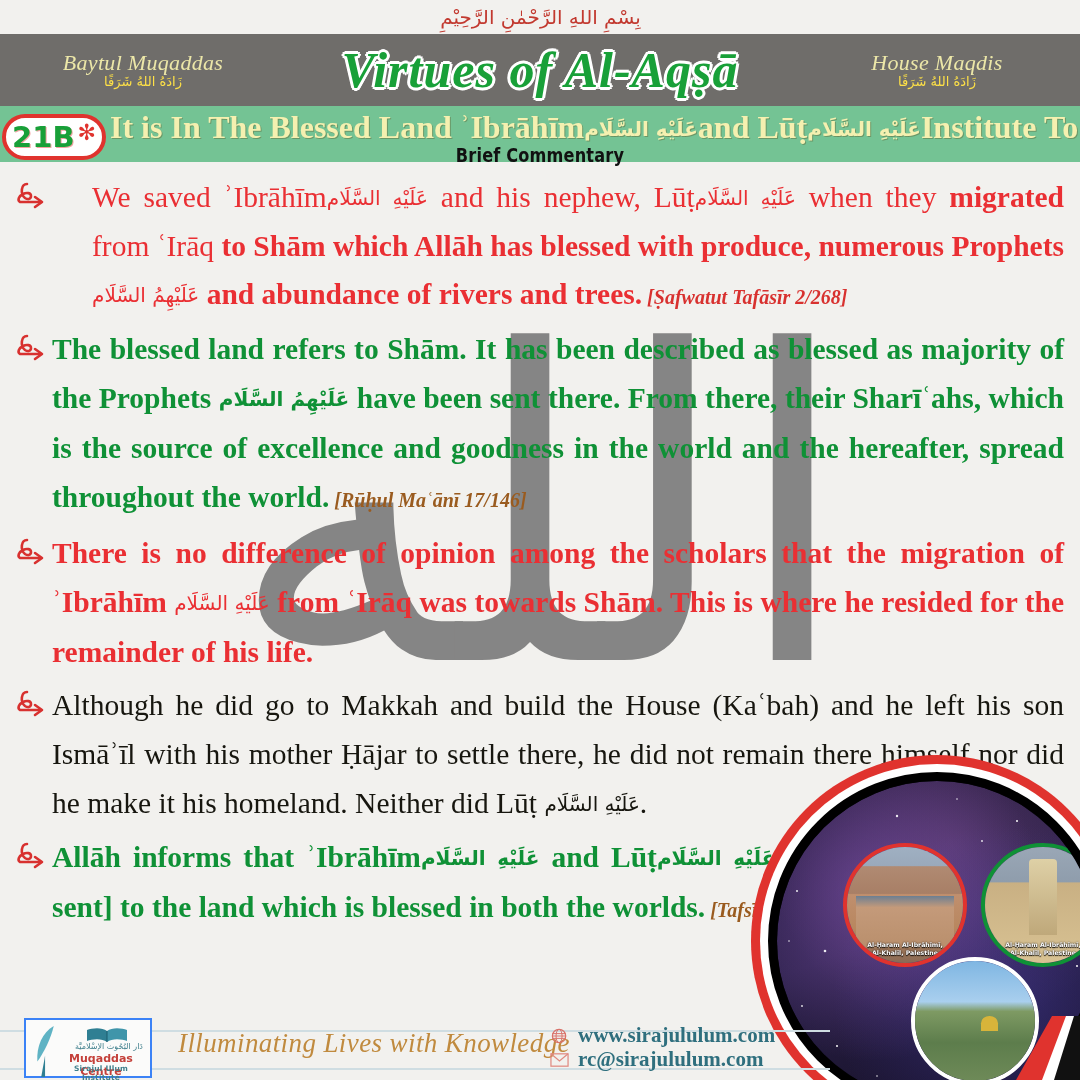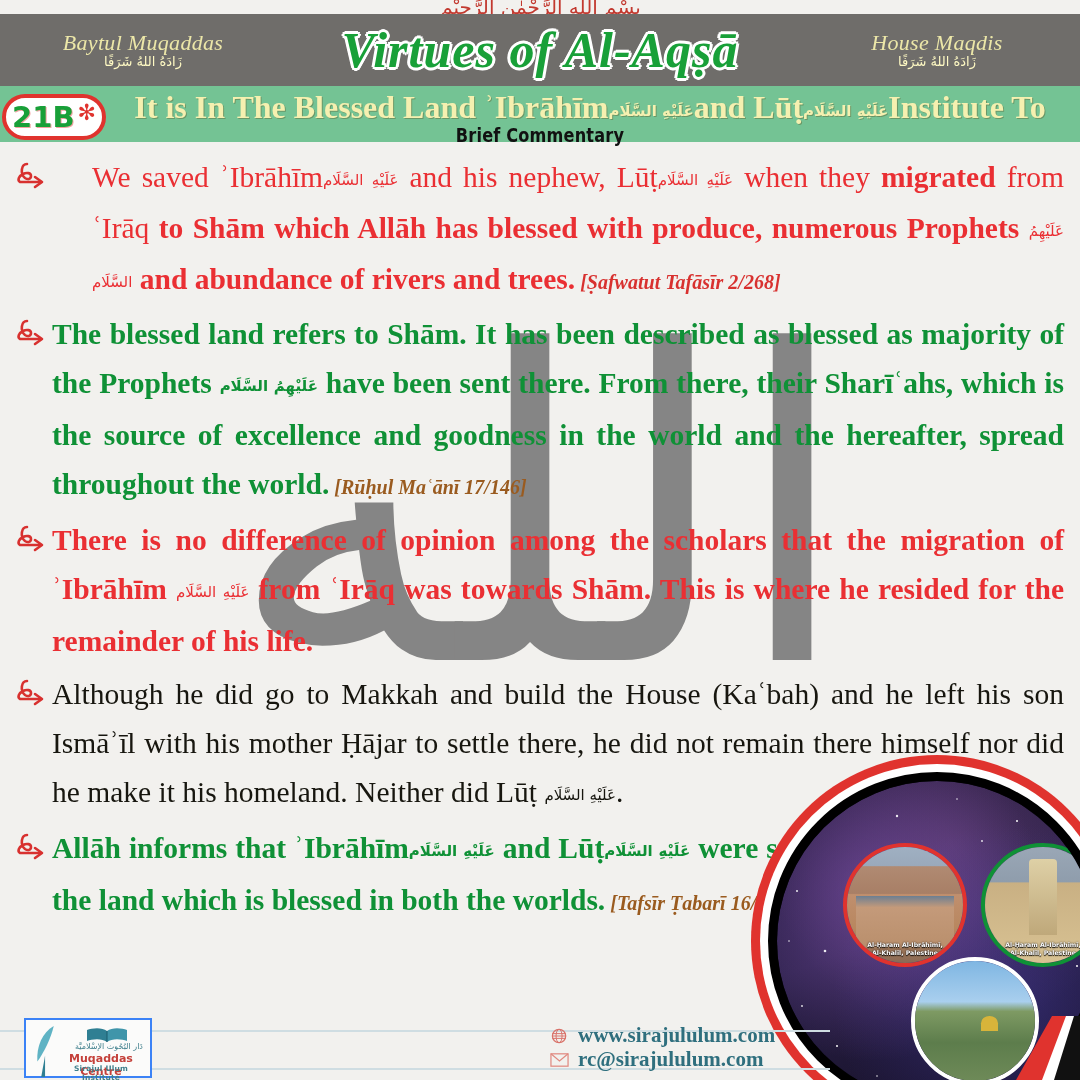--- a/index.html
+++ b/index.html
@@ -15,21 +15,21 @@
   .watermark{
     position:absolute;left:50%;top:300px;transform:translateX(-50%);
     font-family:Liberation Serif, serif;
     font-size:430px;line-height:1;color:#737373;
     opacity:.85;pointer-events:none;user-select:none;
     white-space:nowrap;letter-spacing:-30px;
   }
 
   
   .bismillah-strip{
-    position:relative;height:14px;background:#f2f1ee;
+    position:relative;height:34px;background:#f2f1ee;
     display:flex;align-items:center;justify-content:center;
   }
   .bismillah{
     font-family:"DejaVu Sans",sans-serif;
     font-size:19px;color:#c2392f;line-height:1;
     transform:scaleX(1.05);
   }
 
   
   .grey-header{
@@ -38,21 +38,21 @@
     padding:12px 18px;box-sizing:border-box;
   }
   .side-block{width:250px;text-align:center;line-height:1.05;}
   .side-block.right{text-align:center;}
   .side-en{
     font-family:"Liberation Serif",serif;
     font-size:22px;color:#ece7a8;font-style:italic;letter-spacing:.3px;
   }
   .side-ar{
     font-family:"DejaVu Sans",sans-serif;
-    font-size:13px;color:#fef9c3;margin-top:1px;
+    font-size:13px;color:#fde047;margin-top:1px;
   }
   .main-title{
     font-family:"Liberation Serif",serif;
     font-style:italic;font-weight:bold;
     font-size:50px;color:#18a038;
     letter-spacing:1px;
     text-shadow:
       -2px -2px 0 #ffffff, 2px -2px 0 #ffffff,
       -2px  2px 0 #ffffff, 2px  2px 0 #ffffff,
        0px  3px 0 #ffffff, 0px -3px 0 #ffffff,
@@ -115,21 +115,21 @@
     font-family:"Liberation Serif",serif;
     font-size:29.5px;line-height:49px;
     word-spacing:0px;
   }
   .ptext.red{color:#ea2f33;}
   .ptext.green{color:#0f9136;font-weight:bold;}
   .ptext.black{color:#17160f;}
   .b{font-weight:bold;}
   .sym{
     font-family:"DejaVu Sans",sans-serif;
-    font-size:15px;vertical-align:2px;letter-spacing:0;
+    font-size:20px;vertical-align:2px;letter-spacing:0;
   }
   .cite{
     font-family:"Liberation Serif",serif;
     font-style:italic;font-weight:bold;
     font-size:20px;color:#9a5b1f;white-space:nowrap;
   }
   .cite.red{color:#d8312f;}
   .p1 .ptext{line-height:48px;margin-left:40px;}
   .p4 .ptext{font-weight:normal;}
 
@@ -386,20 +386,21 @@
         <svg viewBox="0 0 30 58" style="position:absolute;left:6px;top:3px;width:30px;height:56px;">
           <path d="M22 3 C10 10,4 24,5 40 C12 30,19 16,22 3 Z" fill="#5fb3c4"></path>
           <path d="M13 34 L9 56 L13 56 Z" fill="#2f7f93"></path>
         </svg>
         <div class="logo-ar">دَار البُحُوث الإسْلاميَّة</div>
         <div class="logo-rc">Muqaddas Centre</div>
         <div class="logo-si">Sirajul Ulum Institute</div>
       </div>
     </div>
 
+    <div class="tagline">Illuminating Lives with Knowledge</div>
 
     <div class="contact">
       <div class="crow">
         <svg class="cicon" viewBox="0 0 20 18">
           <circle cx="9.5" cy="9" r="7.5" fill="none" stroke="#d9736a" stroke-width="1.4"></circle>
           <ellipse cx="9.5" cy="9" rx="3.4" ry="7.5" fill="none" stroke="#d9736a" stroke-width="1.1"></ellipse>
           <path d="M2 6.3 H17 M2 11.7 H17 M2 9 H17" stroke="#d9736a" stroke-width="1.1" fill="none"></path>
         </svg>
         <span class="txt">www.sirajululum.com</span>
       </div>

